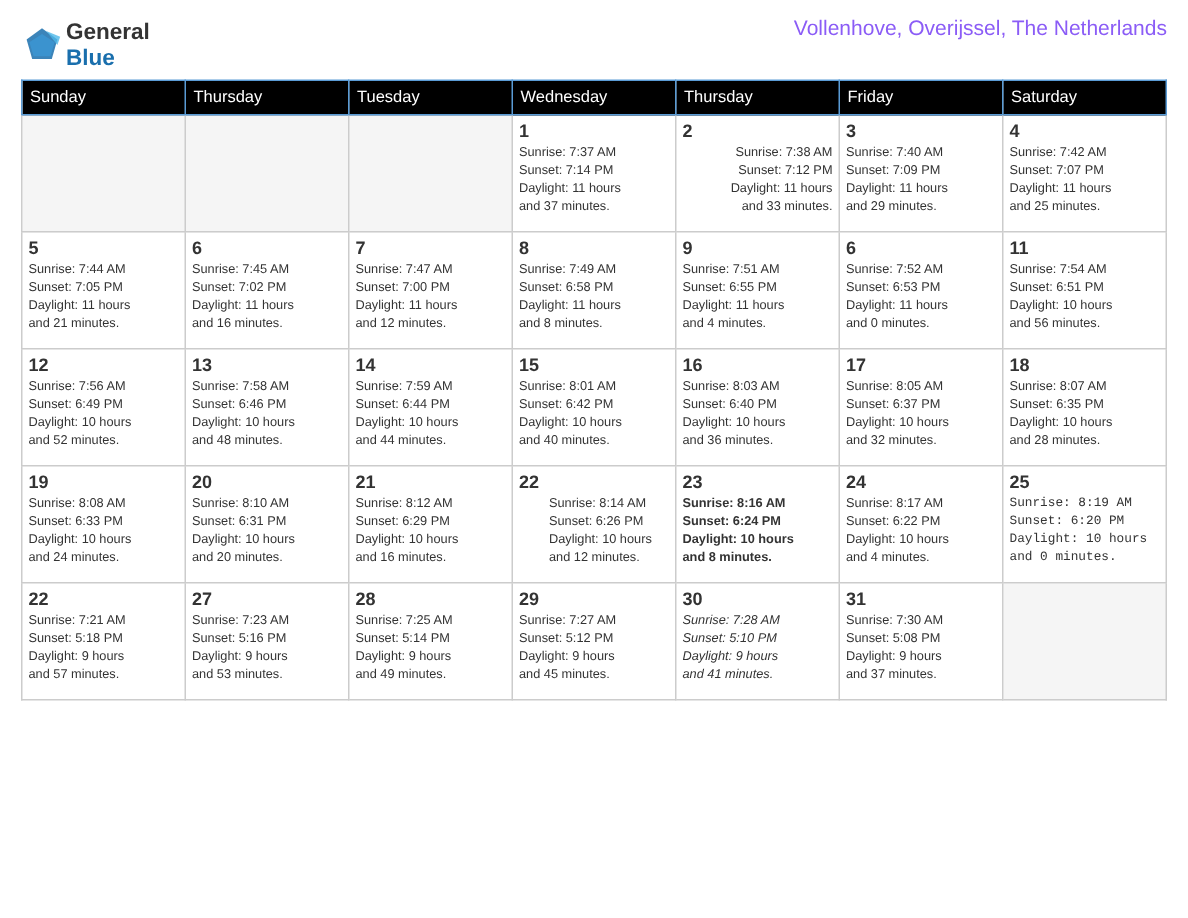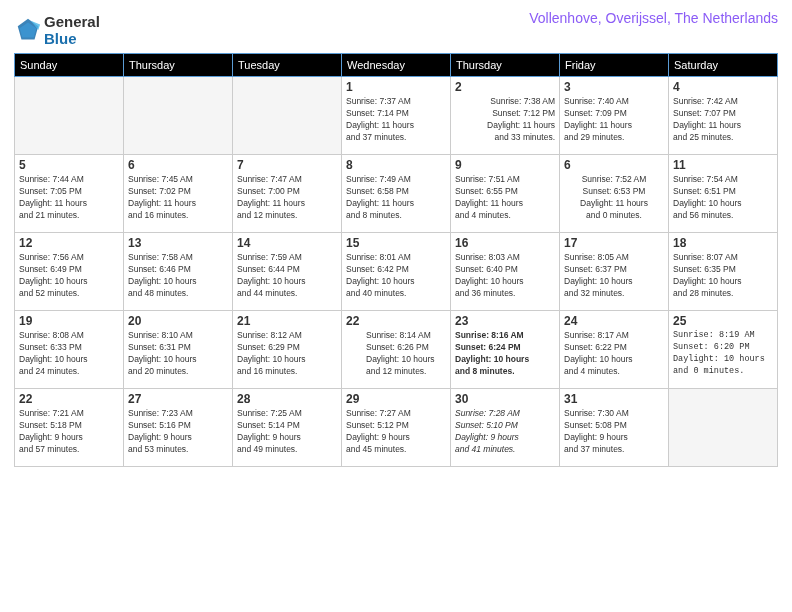--- a/index.html
+++ b/index.html
@@ -192,21 +192,21 @@
           </td>
           <td>
             <div class="day-num">9</div>
             <div class="day-info" style="white-space: pre-line;">Sunrise: 7:51 AM
 Sunset: 6:55 PM
 Daylight: 11 hours
 and 4 minutes.</div>
           </td>
           <td>
             <div class="day-num">6</div>
-            <div class="day-info" style="white-space: pre-line; text-align: center;">Sunrise: 7:52 AM
+            <div class="day-info" style="white-space: pre-line;">Sunrise: 7:52 AM
 Sunset: 6:53 PM
 Daylight: 11 hours
 and 0 minutes.</div>
           </td>
           <td>
             <div class="day-num">11</div>
             <div class="day-info" style="white-space: pre-line;">Sunrise: 7:54 AM
 Sunset: 6:51 PM
 Daylight: 10 hours
 and 56 minutes.</div>

